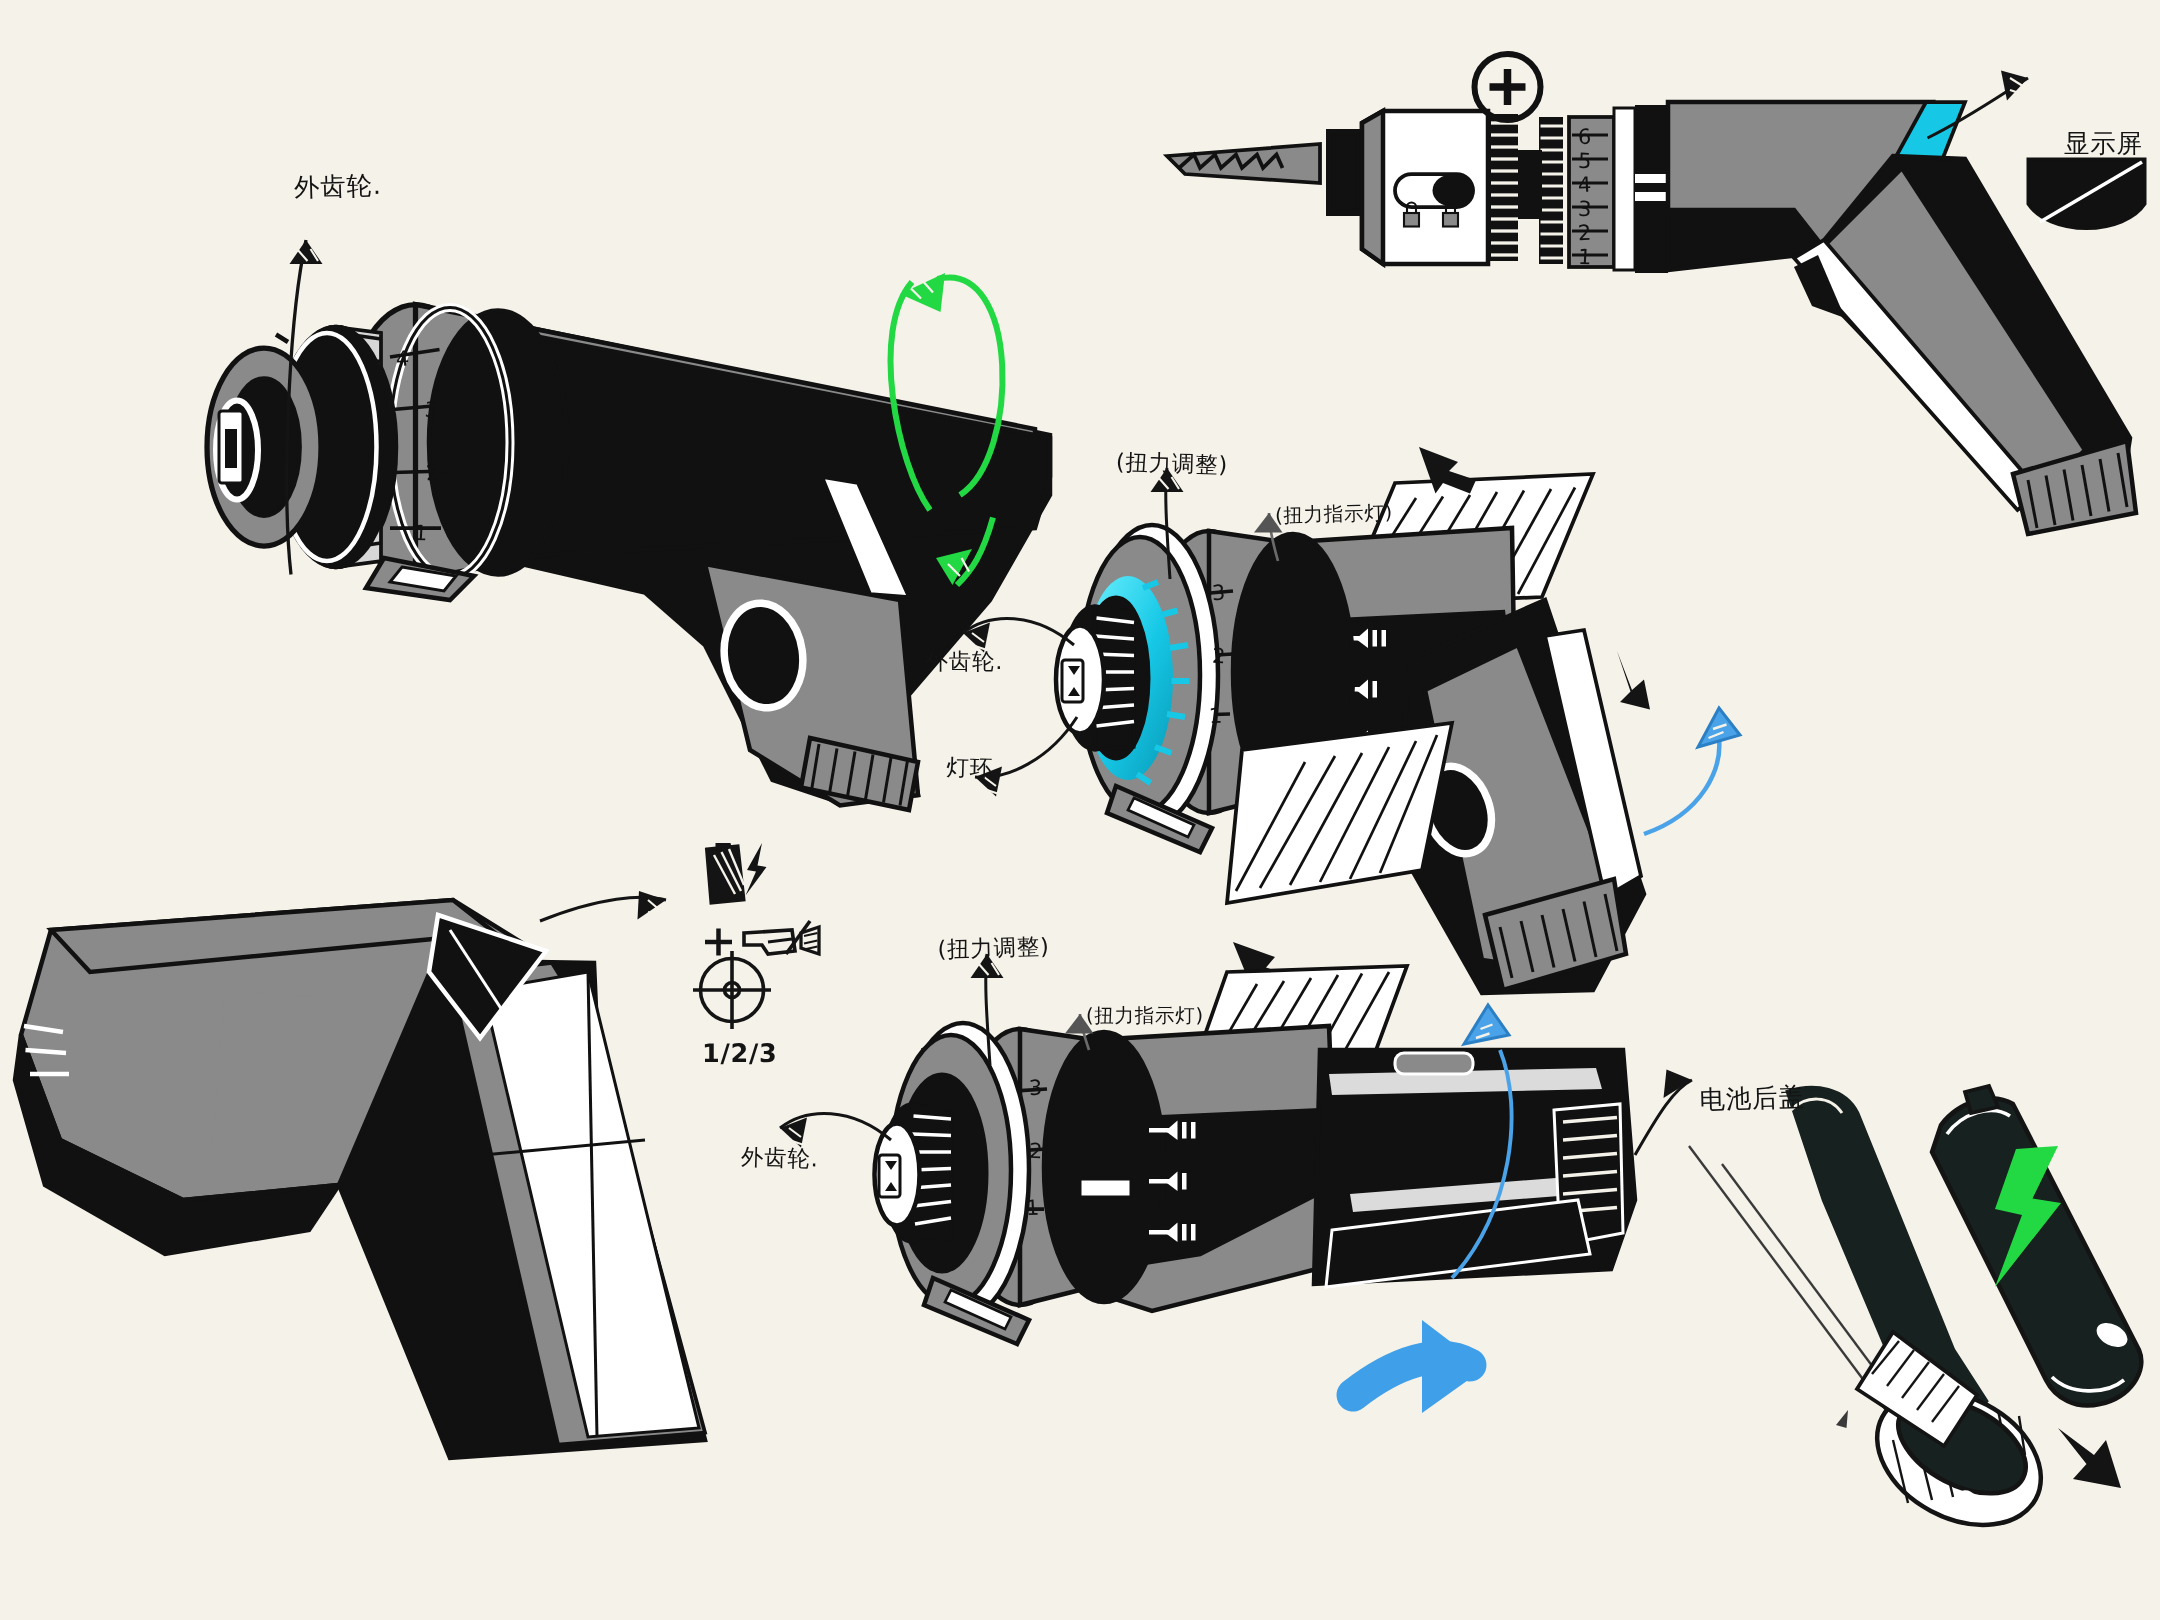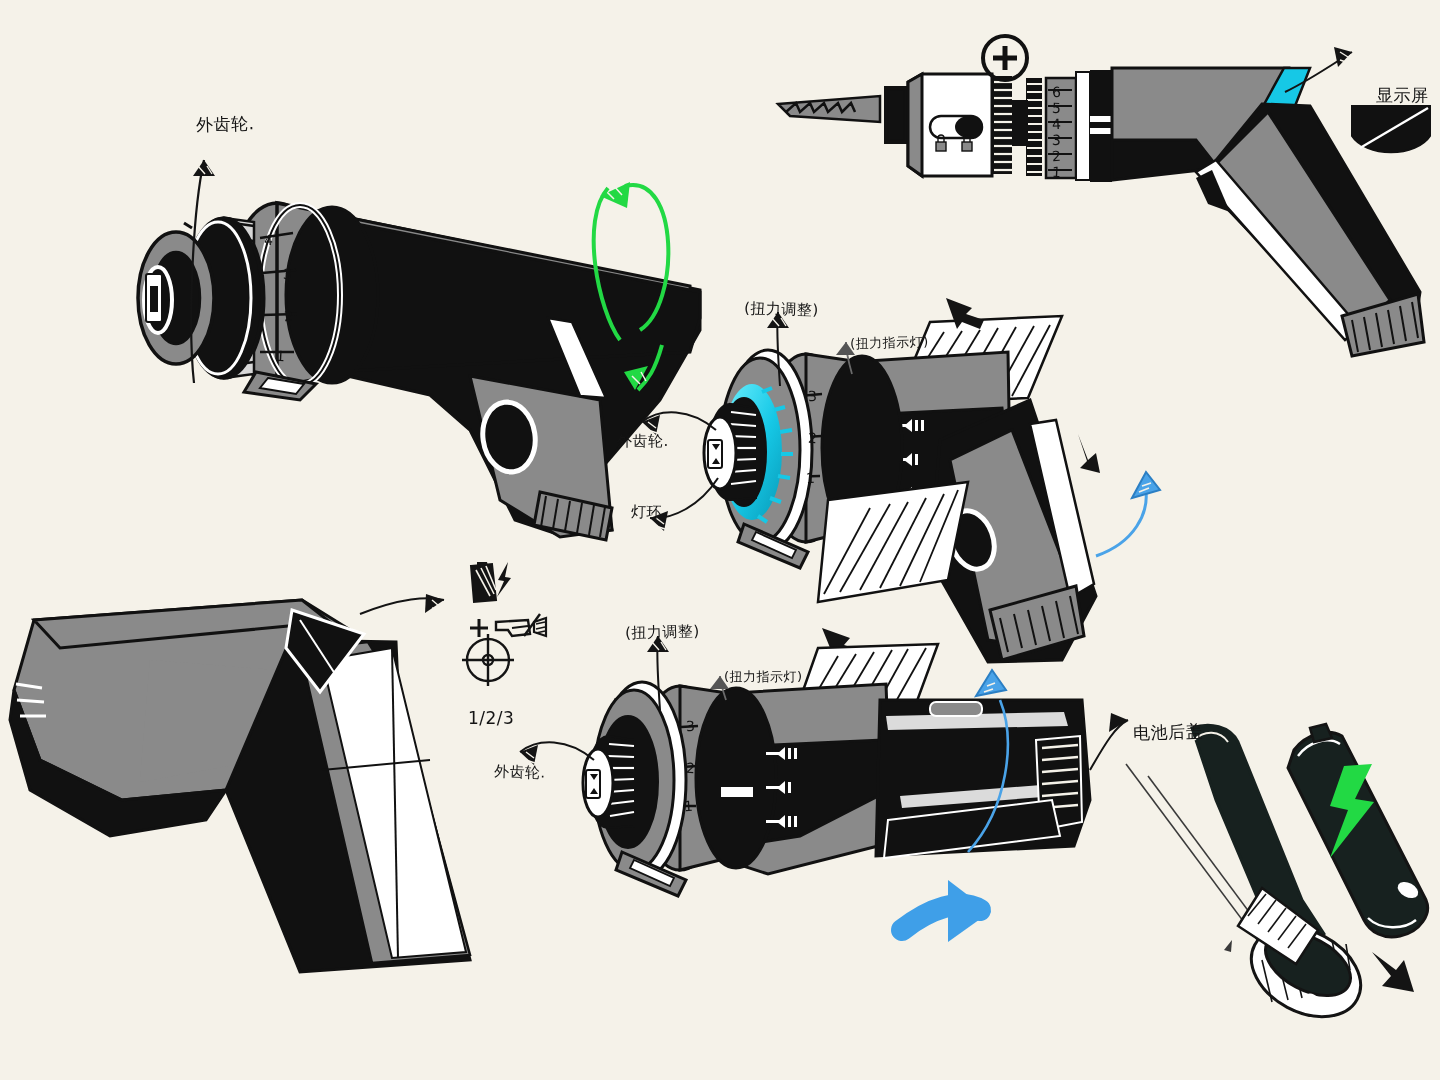--- a/index.html
+++ b/index.html
@@ -576,21 +576,21 @@
     <div class="anno big" style="left: 196px; top: 113px; transform: rotate(-1.6deg);">外齿轮.</div>
     <div class="anno big" style="left: 1376px; top: 44px; transform: rotate(0deg); margin-top: 40px;">显示屏</div>
     <div class="anno mid" style="left: 744px; top: 300px; transform: rotate(1.6deg);">(扭力调整)</div>
     <div class="anno small" style="left: 850px; top: 334px; transform: rotate(-1.6deg);">(扭力指示灯)</div>
     <div class="anno mid" style="left: 617px; top: 432px; transform: rotate(0deg);">外齿轮.</div>
     <div class="anno mid" style="left: 631px; top: 503px; transform: rotate(1.6deg);">灯环</div>
     <div class="anno mid" style="left: 625px; top: 623px; transform: rotate(-1.6deg);">(扭力调整)</div>
     <div class="anno small" style="left: 724px; top: 668px; transform: rotate(0deg);">(扭力指示灯)</div>
     <div class="anno mid" style="left: 494px; top: 763px; transform: rotate(1.6deg);">外齿轮.</div>
     <div class="anno big" style="left: 1133px; top: 721px; transform: rotate(-1.6deg);">电池后盖</div>
-    <div class="anno big" style="left: 468px; top: 708px; transform: rotate(0deg);">1/2/3</div>
+    <div class="anno big" style="left: 468px; top: 693px; transform: rotate(0deg); font-weight: bold;">1/2/3</div>
     <div class="numlbl" style="left: 264px; top: 232px; transform: rotate(-3deg);">4</div>
     <div class="numlbl" style="left: 283px; top: 266px; transform: rotate(3deg);">3</div>
     <div class="numlbl" style="left: 284px; top: 308px; transform: rotate(-3deg);">2</div>
     <div class="numlbl" style="left: 276px; top: 348px; transform: rotate(3deg);">1</div>
     <div class="numlbl" style="left: 808px; top: 388px; transform: rotate(-3deg);">3</div>
     <div class="numlbl" style="left: 808px; top: 430px; transform: rotate(3deg);">2</div>
     <div class="numlbl" style="left: 806px; top: 470px; transform: rotate(-3deg);">1</div>
     <div class="numlbl" style="left: 686px; top: 718px; transform: rotate(-3deg);">3</div>
     <div class="numlbl" style="left: 686px; top: 760px; transform: rotate(3deg);">2</div>
     <div class="numlbl" style="left: 684px; top: 798px; transform: rotate(-3deg);">1</div>

